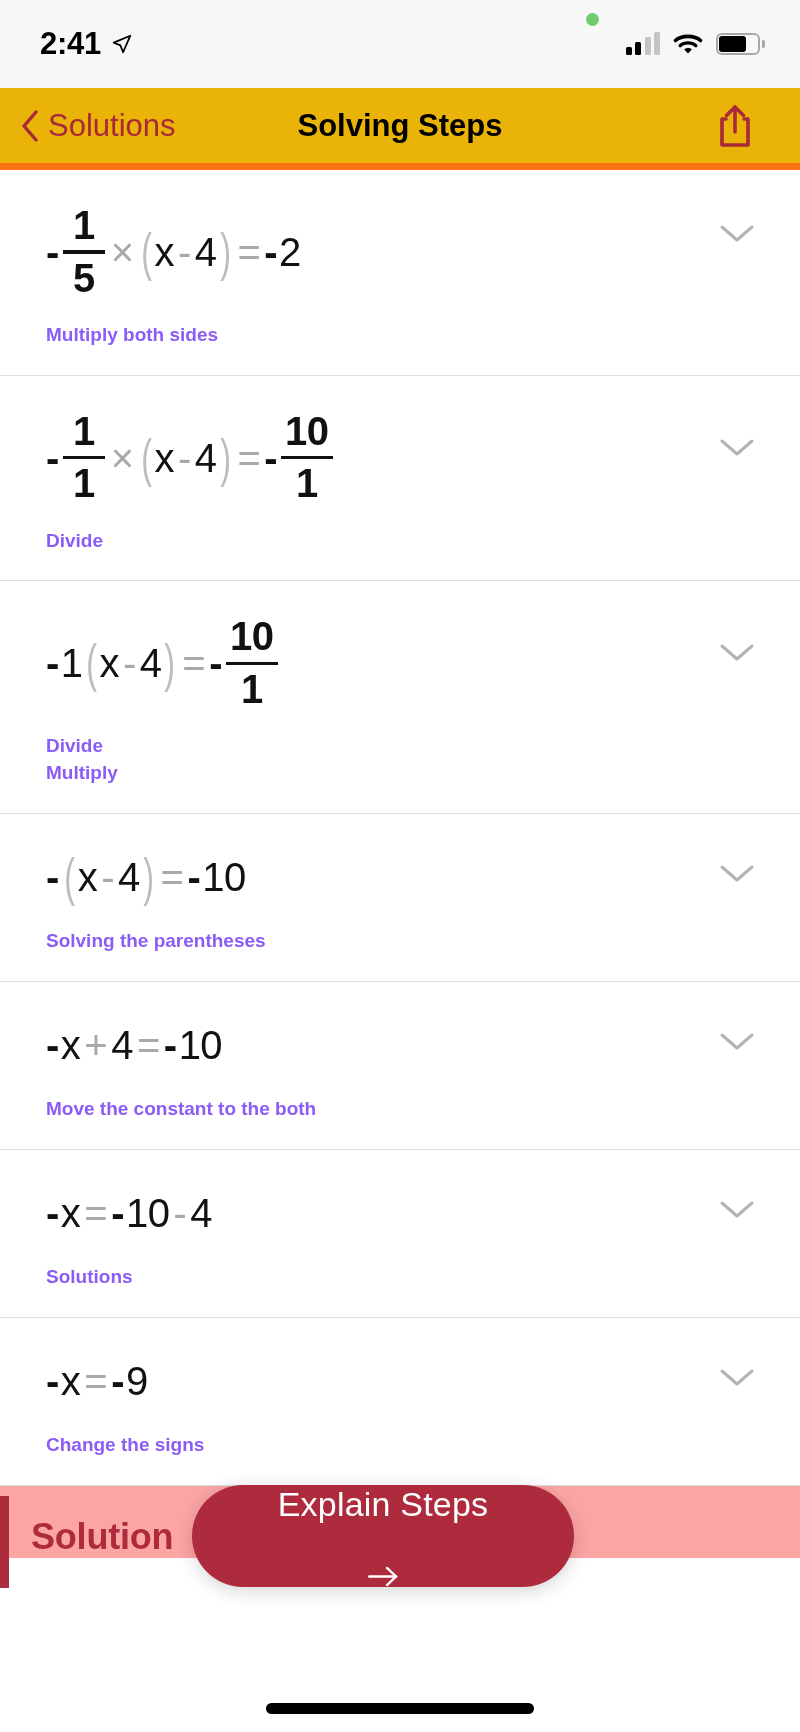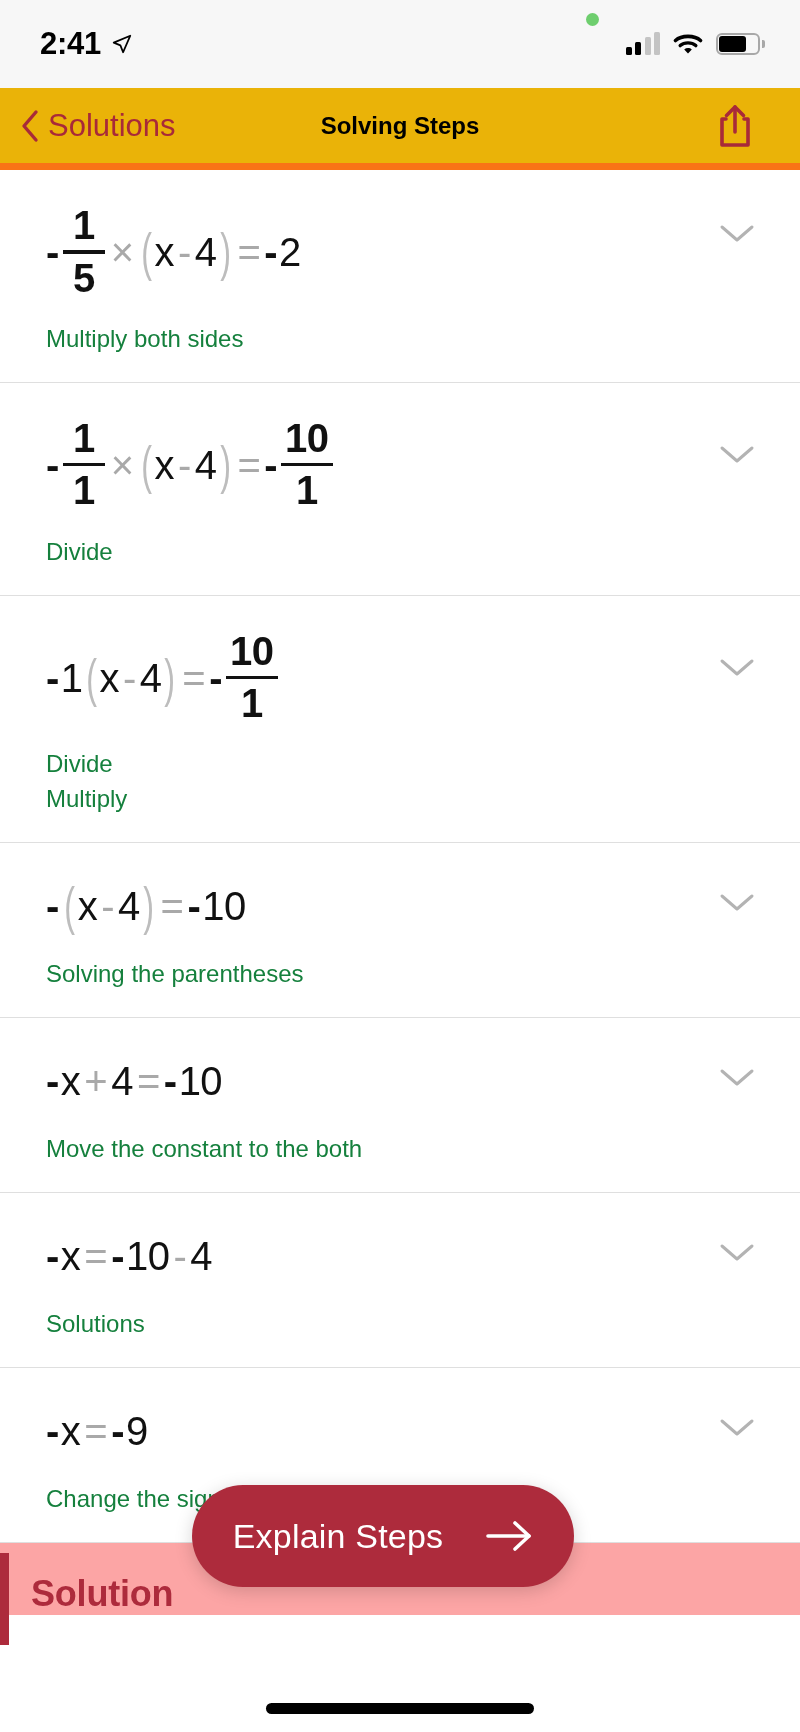--- a/index.html
+++ b/index.html
@@ -52,21 +52,21 @@
     display:flex; align-items:center;
   }
   .nav-back {
     display:flex; align-items:center; gap:8px;
     padding-left:20px; cursor:pointer;
   }
   .chev-left { width:20px; height:34px; display:block; }
   .nav-back-label { font-size:31px; color:#a82a39; font-weight:400; }
   .nav-title {
     position:absolute; left:0; right:0; text-align:center;
-    font-size:24px; font-weight:700; color:#000; pointer-events:none;
+    font-size:31px; font-weight:700; color:#000; pointer-events:none;
   }
   .nav-share {
     position:absolute; right:45px; top:50%; transform:translateY(-50%);
     width:40px; height:46px; cursor:pointer;
   }
 
   
   .steps { position:relative; background:#fff; }
   .step {
     position:relative;
@@ -101,35 +101,35 @@
   .frac .num, .frac .den {
     font-size:40px; font-weight:600; color:#111; line-height:1.08;
     padding:0 4px; letter-spacing:-0.5px;
   }
   .frac .bar {
     width:100%; min-width:42px; height:3.4px; background:#111; margin:3px 0;
   }
 
   .labels { margin-top:22px; }
   .label {
-    font-size:24px; color:#15803d; font-weight:400; line-height:1.42;
+    font-size:19px; color:#8b5cf6; font-weight:700; line-height:1.42;
   }
 
   .chev-down {
     position:absolute; right:44px; width:38px; height:22px;
   }
 
   
   .explain-btn {
     position:absolute; left:192px; top:1485px;
     width:382px; height:102px; border-radius:51px;
     background:#ad2b3c;
     display:flex; align-items:center; justify-content:center; gap:42px;
     box-shadow:0 4px 18px rgba(0,0,0,0.17);
-    cursor:pointer; z-index:40;
+    cursor:pointer; z-index:40;flex-direction:column;
   }
   .explain-label {
     color:#fff; font-size:34px; font-weight:400; letter-spacing:0.2px;
   }
   .arrow-right { width:48px; height:32px; display:block; }
 
   
   .solution-sec {
     position:relative; padding:30px 46px 0 31px; background:#fca5a5;
   }

